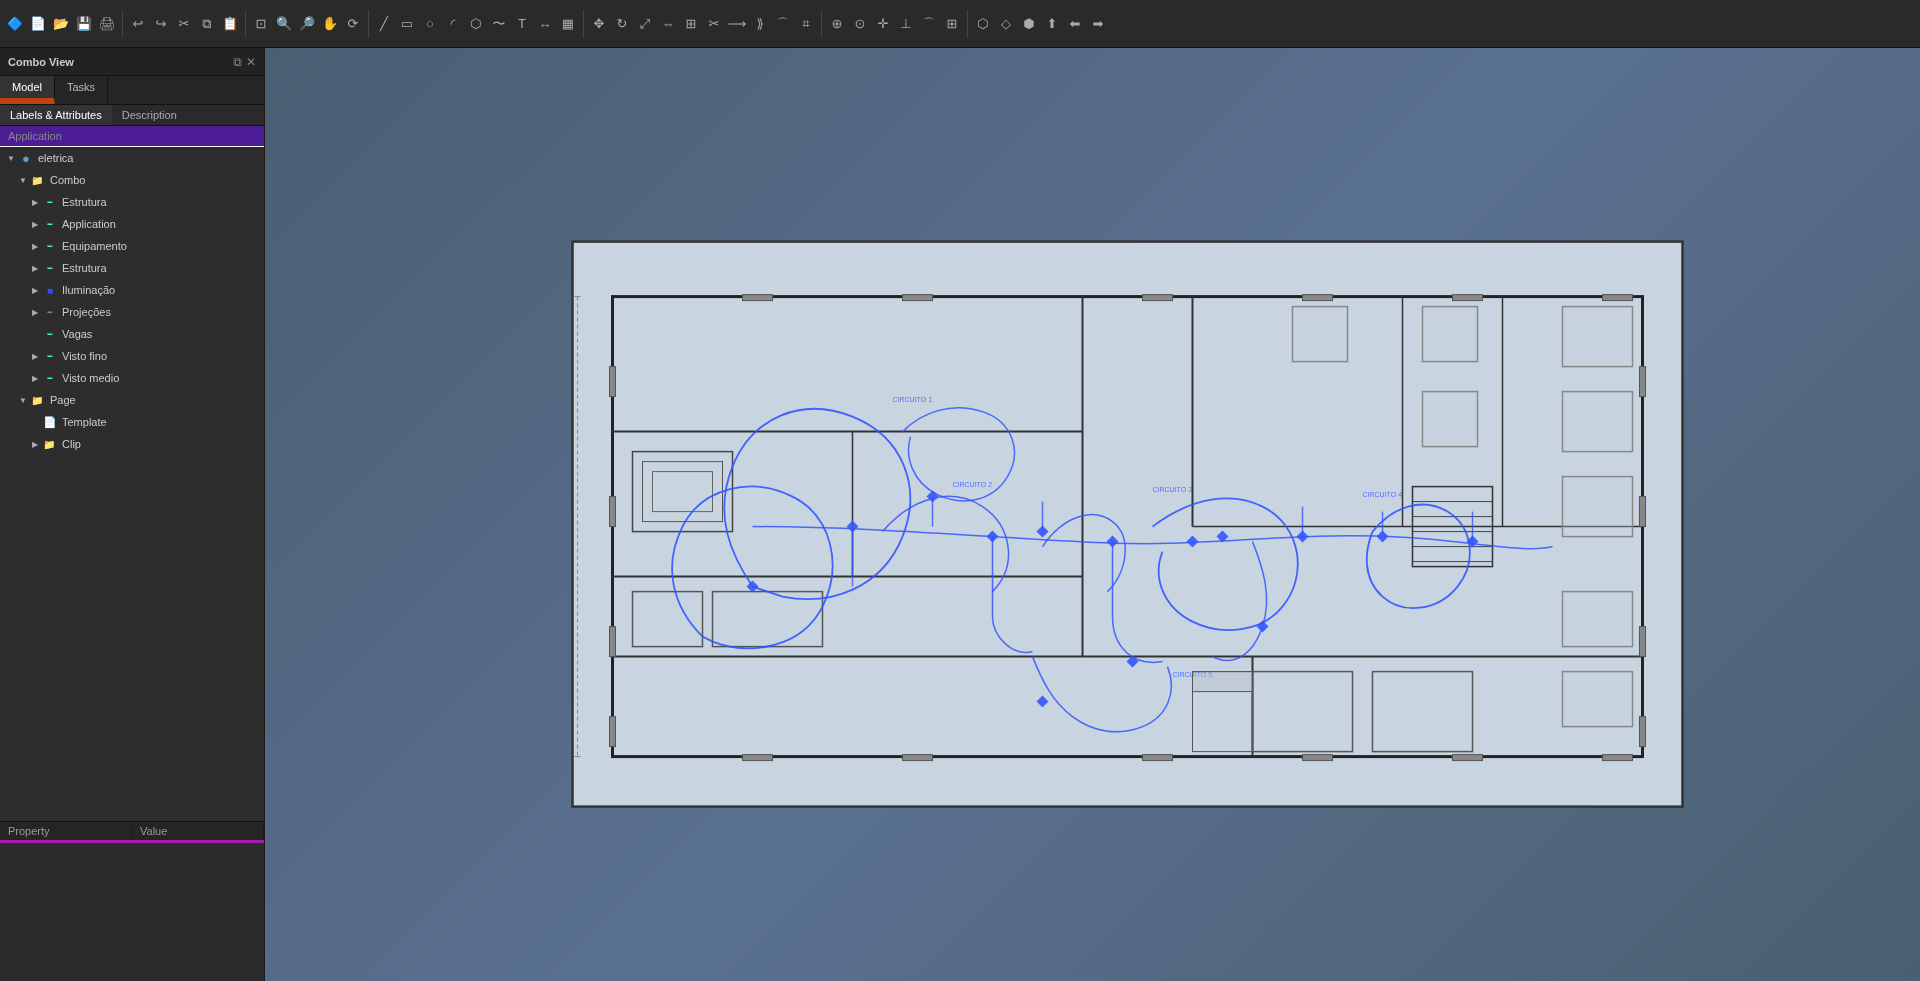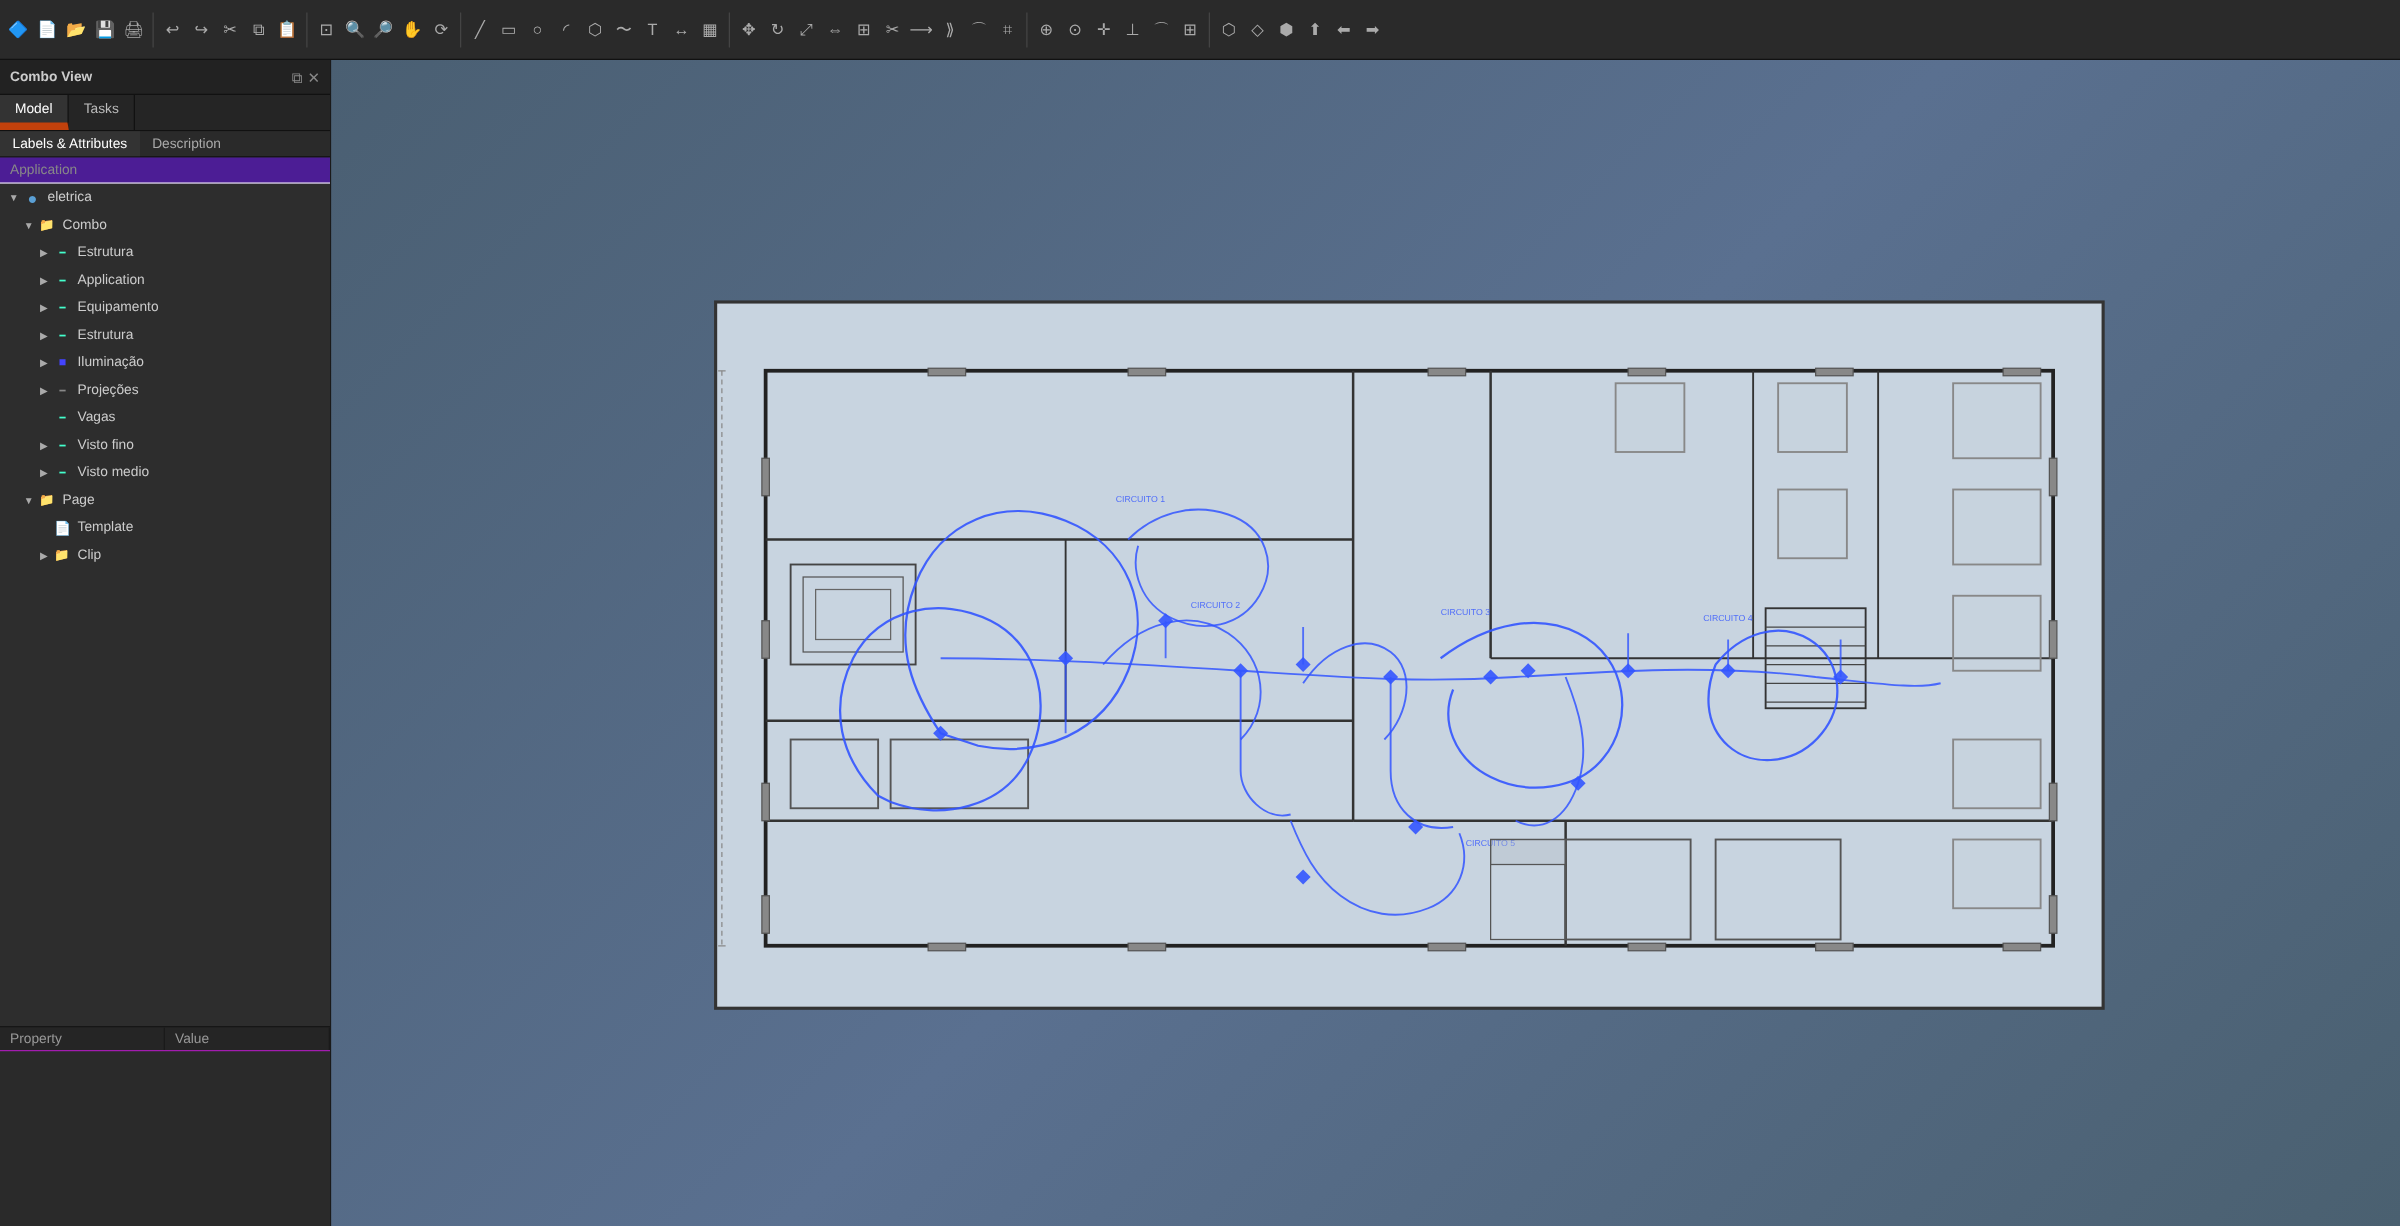--- a/index.html
+++ b/index.html
@@ -191,21 +191,21 @@
       flex-direction: column;
     }
     .property-table {
       flex: 1;
       display: flex;
       flex-direction: column;
     }
     .property-header {
       display: flex;
       background: #252525;
-      border-bottom: 1px solid #a21caf;
+      border-bottom: 3px solid #a21caf;
     }
     .property-col {
       flex: 1;
       padding: 3px 8px;
       font-size: 11px;
       color: #999;
       border-right: 1px solid #1a1a1a;
     }
 
     

